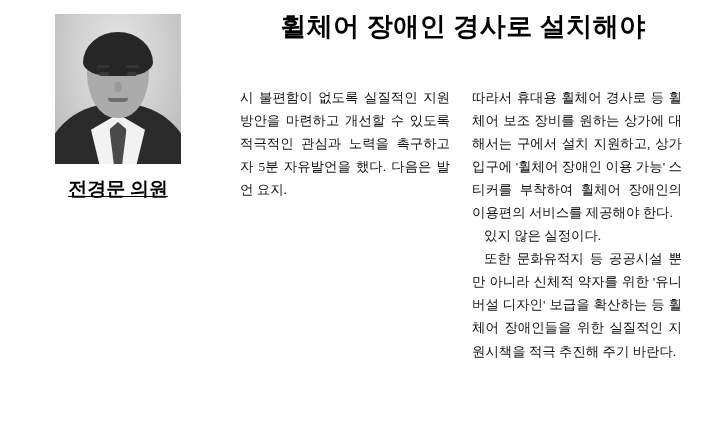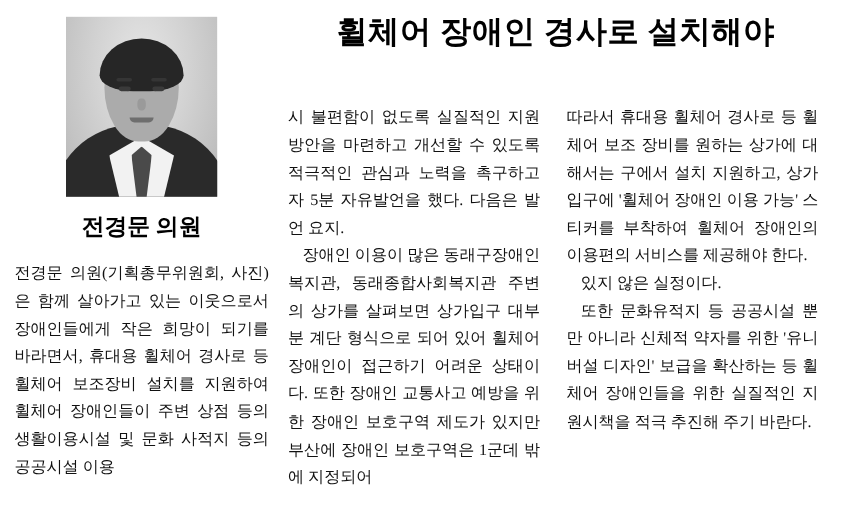--- a/index.html
+++ b/index.html
@@ -162,20 +162,21 @@
     border-radius: 40%;
   }
 
   .caption {
     margin-top: 12px;
     text-align: center;
     font-family: "Liberation Serif", serif;
     font-size: 19px;
     font-weight: bold;
     color: #000;
+    text-decoration: underline;
   }
 
   .lede {
     margin-top: 14px;
     font-family: "Liberation Serif", serif;
     font-size: 13.4px;
     line-height: 1.72;
     text-align: justify;
     text-justify: inter-character;
     color: #111;
@@ -220,26 +221,24 @@
       <div class="face"></div>
       <div class="hair"></div>
       <div class="brow-l"></div>
       <div class="brow-r"></div>
       <div class="eye-l"></div>
       <div class="eye-r"></div>
       <div class="nose"></div>
       <div class="mouth"></div>
     </div>
     <div class="caption">전경문 의원</div>
-    <div class="lede">전경문 의원(기획총무위원회, 사진)은 함께 살아가고 있는 이웃으로서 장애인들에게 작은 희망이 되기를 바라면서, 휴대용 휠체어 경사로 등 휠체어 보조장비 설치를 지원하여 휠체어 장애인들이 주변 상점 등의 생활이용시설 및 문화 사적지 등의 공공시설 이용</div>
   </div>
 
   <div class="col" id="col-2">
     <p>시 불편함이 없도록 실질적인 지원방안을 마련하고 개선할 수 있도록 적극적인 관심과 노력을 촉구하고자 5분 자유발언을 했다. 다음은 발언 요지.</p>
-    <p>장애인 이용이 많은 동래구장애인복지관, 동래종합사회복지관 주변의 상가를 살펴보면 상가입구 대부분 계단 형식으로 되어 있어 휠체어 장애인이 접근하기 어려운 상태이다. 또한 장애인 교통사고 예방을 위한 장애인 보호구역 제도가 있지만 부산에 장애인 보호구역은 1군데 밖에 지정되어</p>
   </div>
 
   <div class="col" id="col-3">
     <p>따라서 휴대용 휠체어 경사로 등 휠체어 보조 장비를 원하는 상가에 대해서는 구에서 설치 지원하고, 상가 입구에 '휠체어 장애인 이용 가능' 스티커를 부착하여 휠체어 장애인의 이용편의 서비스를 제공해야 한다.</p>
     <p>있지 않은 실정이다.</p>
     <p>또한 문화유적지 등 공공시설 뿐만 아니라 신체적 약자를 위한 '유니버설 디자인' 보급을 확산하는 등 휠체어 장애인들을 위한 실질적인 지원시책을 적극 추진해 주기 바란다.</p>
   </div>
 
 </div>
 

